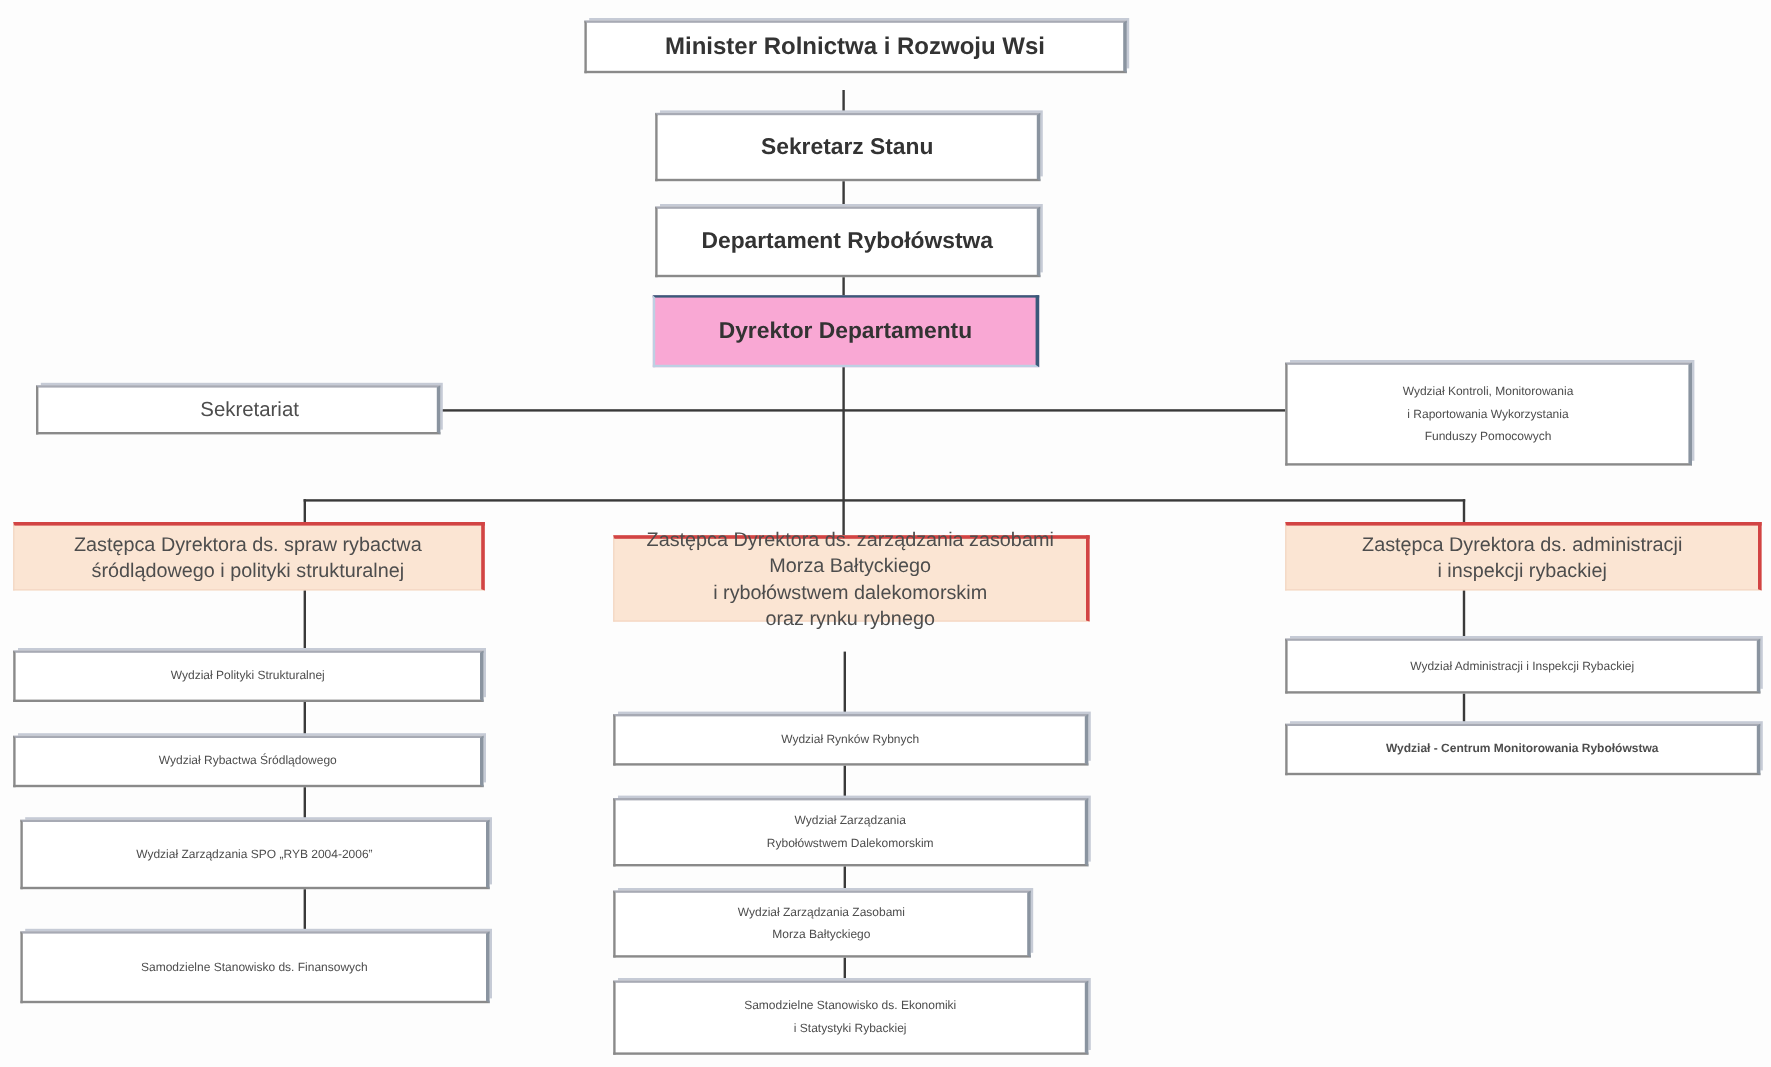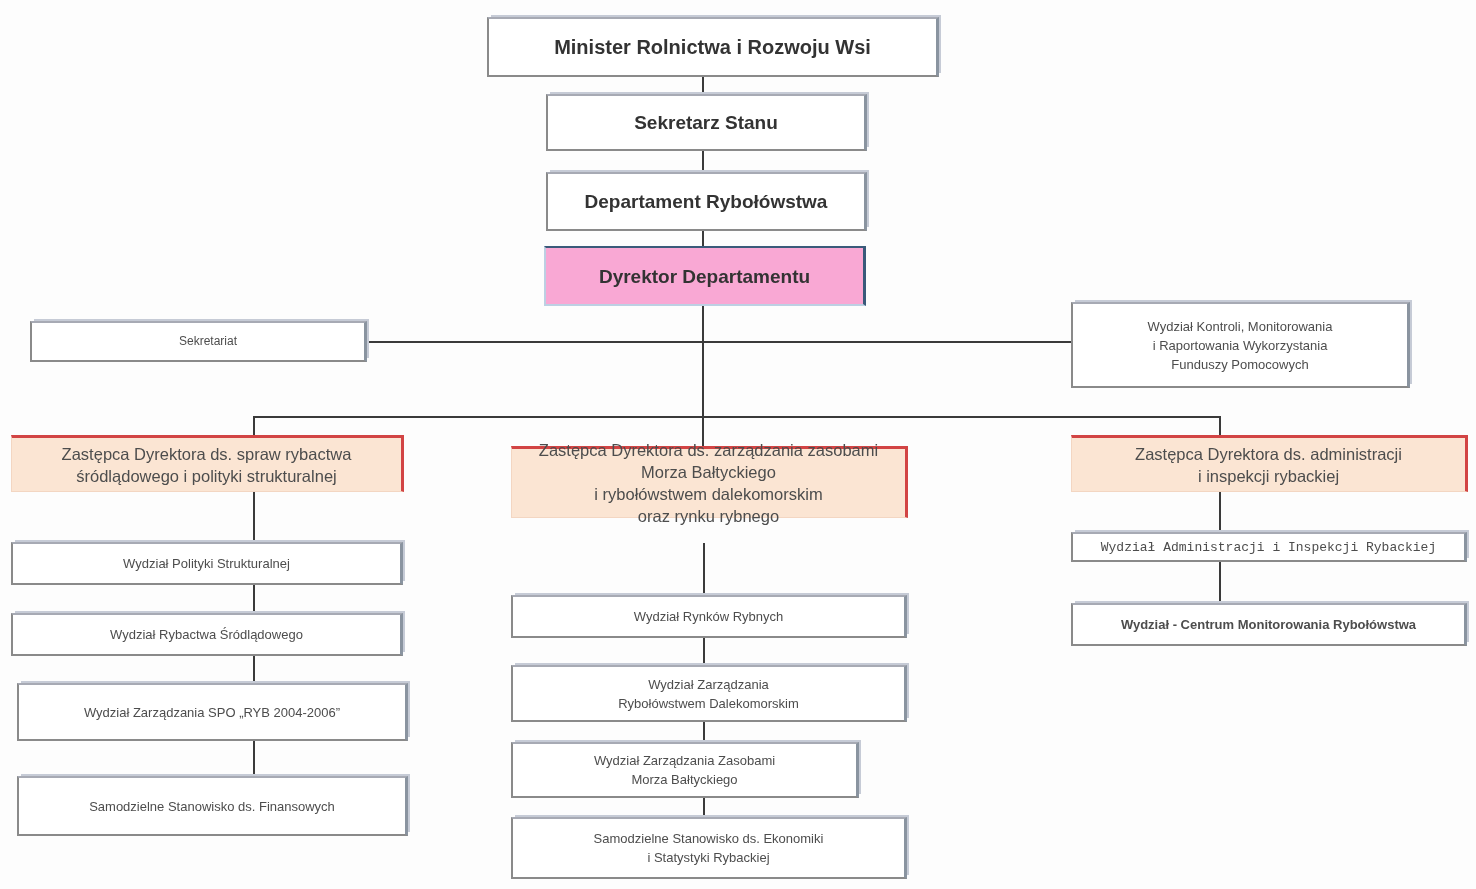--- a/index.html
+++ b/index.html
@@ -1,21 +1,21 @@
 <!DOCTYPE html>
 <html><head>
 <meta charset="utf-8">
 <style>
   html, body { margin:0; padding:0; }
   body { width:1476px; height:889px; background:#fdfdfd; position:relative; overflow:hidden;
          font-family:"Liberation Sans", sans-serif; color:#4a4a4a; }
   .box { position:absolute; box-sizing:border-box; background:#fff; border:2px solid #8a8a8a;
          border-right:3px solid #8a94a0; border-top:2px solid #a7aab4;
          display:flex; align-items:center; justify-content:center; text-align:center;
-         font-size:13px; line-height:19px; color:#4d4d4d; white-space:pre-line;
+         font-size:10px; line-height:19px; color:#4d4d4d; white-space:pre-line;
          box-shadow: 3px -3px 0 -1px #c6cbd6; }
   .bold { font-weight:bold; font-size:20px; color:#333; }
   .blue { background:#f9a8d4; border-color:#bdd0e3; border-top:2px solid #3a5a7a; border-right:3px solid #3a5a7a; box-shadow:none; }
   .deputy { background:#fbe5d3; border:1px solid #f3d6c2; border-top:3px solid #d24444; border-right:3px solid #d24444;
             box-shadow:none; font-size:16.5px; line-height:22px; color:#4d4d4d; }
   .line { position:absolute; background:#3a3a3a; }
   .h { height:2px; }
   .v { width:2px; }
 </style>
 </head>
@@ -26,26 +26,26 @@
 <div class="line v" style="left:702px;top:230px;height:18px;"></div>
 <div class="line v" style="left:702px;top:305px;height:143px;"></div>
 <div class="line h" style="left:365px;top:341px;width:707px;"></div>
 <div class="line h" style="left:253px;top:416px;width:968px;"></div>
 <div class="line v" style="left:253px;top:416px;height:20px;"></div>
 <div class="line v" style="left:1219px;top:416px;height:20px;"></div>
 <div class="line v" style="left:253px;top:490px;height:288px;"></div>
 <div class="line v" style="left:703px;top:543px;height:278px;"></div>
 <div class="line v" style="left:1219px;top:490px;height:115px;"></div>
 
-<div class="box bold" style="left:487px;top:17px;width:452px;height:60px;">Minister Rolnictwa i Rozwoju Wsi</div>
+<div class="box bold" style="left:487px;top:17px;width:452px;height:44px;">Minister Rolnictwa i Rozwoju Wsi</div>
 <div class="box bold" style="left:546px;top:94px;width:321px;height:57px;font-size:19px;">Sekretarz Stanu</div>
 <div class="box bold" style="left:546px;top:172px;width:321px;height:59px;font-size:19px;">Departament Rybołówstwa</div>
 <div class="box bold blue" style="left:544px;top:246px;width:322px;height:60px;font-size:19px;">Dyrektor Departamentu</div>
 
-<div class="box" style="left:30px;top:321px;width:337px;height:41px;font-size:12px;padding-left:20px;">Sekretariat</div>
+<div class="box" style="left:30px;top:321px;width:337px;height:41px;font-size:17px;padding-left:20px;">Sekretariat</div>
 <div class="box" style="left:1071px;top:302px;width:339px;height:86px;">Wydział Kontroli, Monitorowania
 i Raportowania Wykorzystania
 Funduszy Pomocowych</div>
 
 <div class="box deputy" style="left:11px;top:435px;width:393px;height:57px;">Zastępca Dyrektora ds. spraw rybactwa
 śródlądowego i polityki strukturalnej</div>
 <div class="box deputy" style="left:511px;top:446px;width:397px;height:72px;">Zastępca Dyrektora ds. zarządzania zasobami
 Morza Bałtyckiego
 i rybołówstwem dalekomorskim
 oraz rynku rybnego</div>
@@ -58,14 +58,14 @@
 <div class="box" style="left:17px;top:776px;width:391px;height:60px;">Samodzielne Stanowisko ds. Finansowych</div>
 
 <div class="box" style="left:511px;top:595px;width:396px;height:43px;">Wydział Rynków Rybnych</div>
 <div class="box" style="left:511px;top:665px;width:396px;height:57px;">Wydział Zarządzania
 Rybołówstwem Dalekomorskim</div>
 <div class="box" style="left:511px;top:742px;width:348px;height:56px;">Wydział Zarządzania Zasobami
 Morza Bałtyckiego</div>
 <div class="box" style="left:511px;top:817px;width:396px;height:62px;">Samodzielne Stanowisko ds. Ekonomiki
 i Statystyki Rybackiej</div>
 
-<div class="box" style="left:1071px;top:532px;width:396px;height:30px;font-family:Liberation Mono, monospace;">Wydział Administracji i Inspekcji Rybackiej</div>
+<div class="box" style="left:1071px;top:532px;width:396px;height:46px;">Wydział Administracji i Inspekcji Rybackiej</div>
 <div class="box" style="left:1071px;top:603px;width:396px;height:43px;font-weight:bold;">Wydział - Centrum Monitorowania Rybołówstwa</div>
 
 </body></html>

